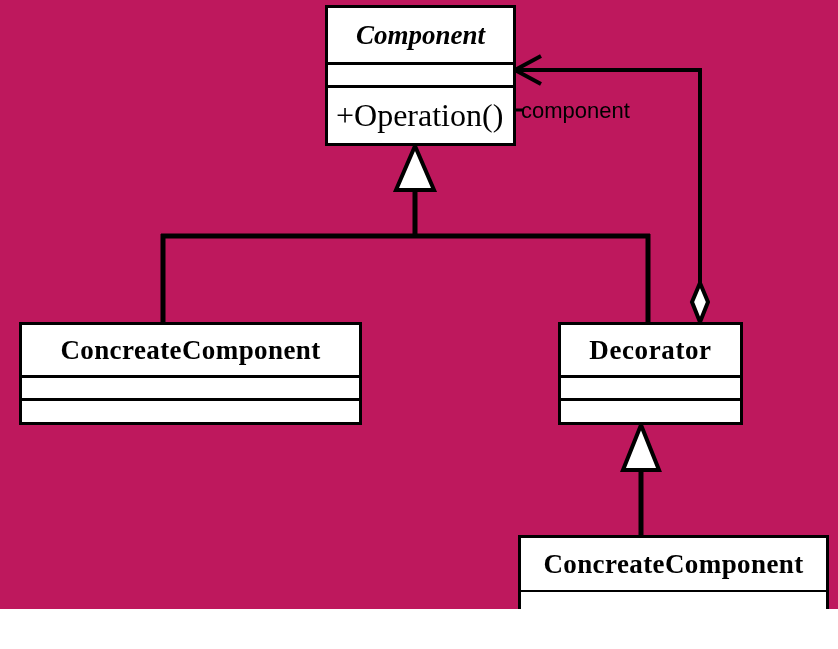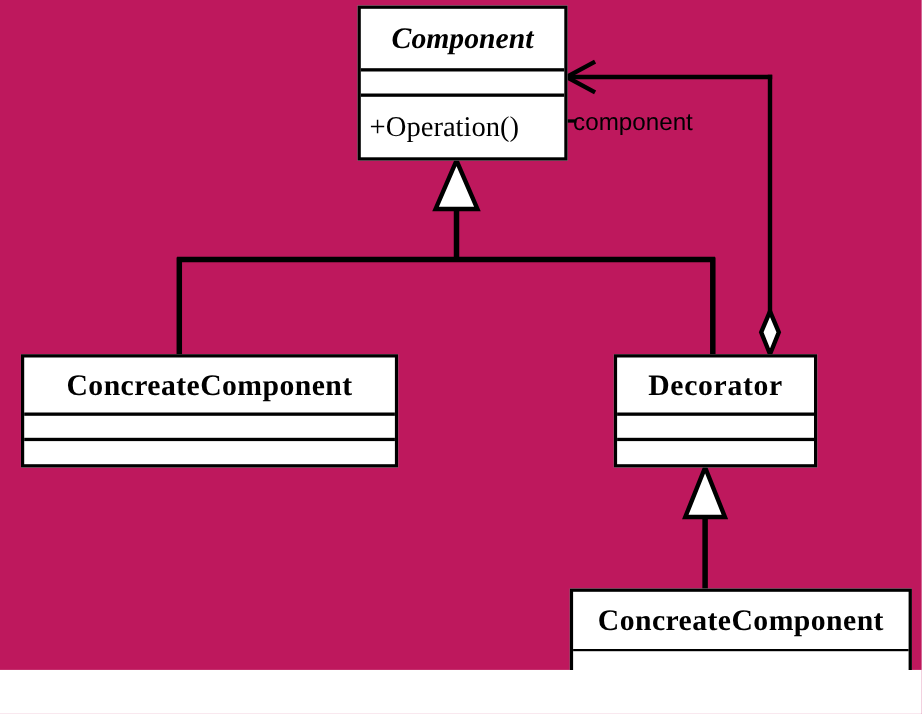--- a/index.html
+++ b/index.html
@@ -67,21 +67,21 @@
     font-family: "Liberation Sans", sans-serif;
     color: #000000;
     white-space: nowrap;
     z-index: 3;
   }
 
   
   #cls-component { left: 325px; top: 5px; width: 191px; height: 141px; }
   #cls-component .uml-name-cell { height: 54px; font-size: 27px; letter-spacing: 0px; }
   #cls-component .cell-attrs { height: 20px; }
-  #cls-component .cell-ops { height: 55px; font-size: 26px; }
+  #cls-component .cell-ops { height: 55px; font-size: 32px; }
 
   
   #cls-concreate-component { left: 19px; top: 322px; width: 343px; height: 103px; }
   #cls-concreate-component .uml-name-cell { height: 50px; font-size: 27px; letter-spacing: 0.4px; }
   #cls-concreate-component .cell-attrs { height: 20px; }
   #cls-concreate-component .cell-ops { height: 25px; }
 
   
   #cls-decorator { left: 558px; top: 322px; width: 185px; height: 103px; }
   #cls-decorator .uml-name-cell { height: 50px; font-size: 27px; letter-spacing: 0.6px; }

